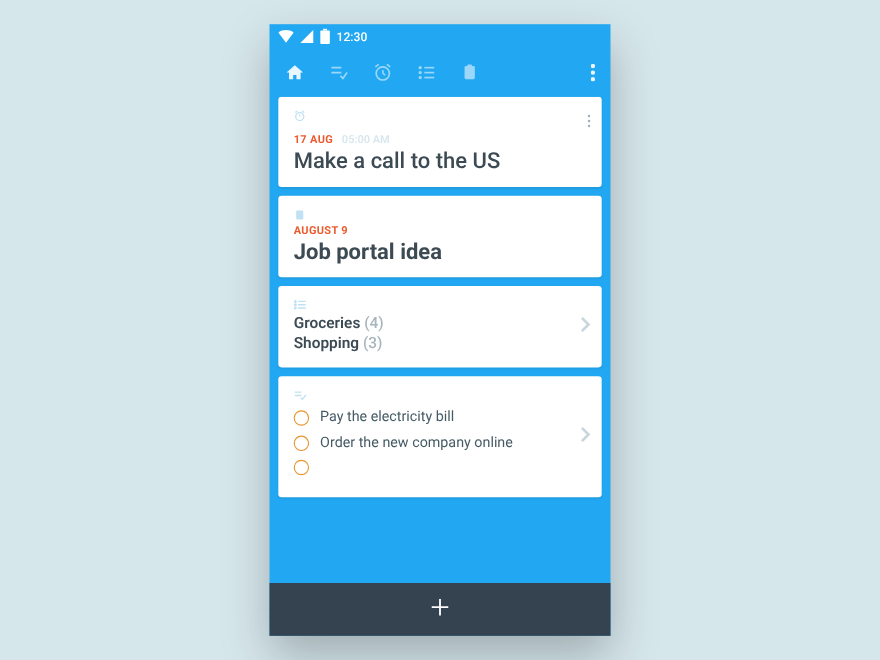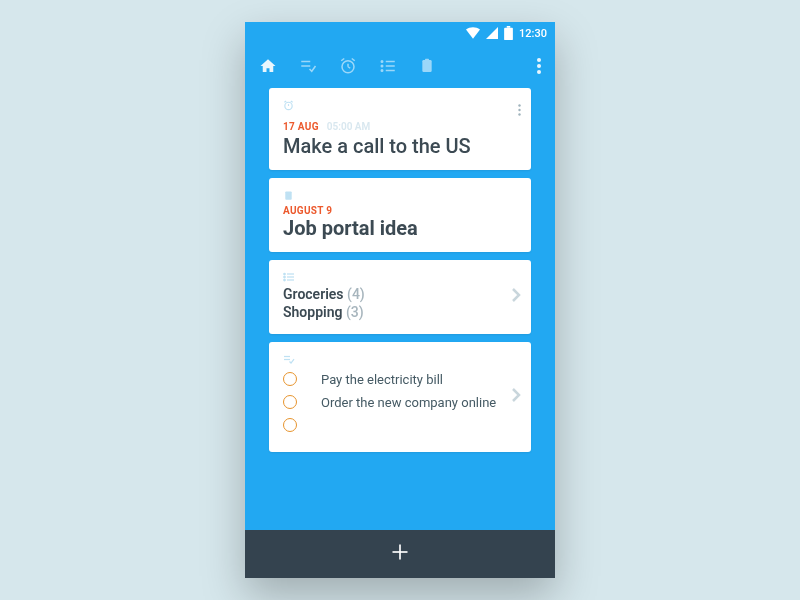--- a/index.html
+++ b/index.html
@@ -19,41 +19,41 @@
     background: #22a8f2;
     position: relative;
     box-shadow: 0 18px 40px rgba(0,0,0,0.25);
     display: flex;
     flex-direction: column;
   }
   .statusbar {
     height: 22px;
     display: flex;
     align-items: center;
-    justify-content: flex-end;
+    justify-content: flex-start;
     padding: 4px 8px;
     gap: 6px;
     color: #fff;
     font-size: 11px;
     font-weight: 500;
   }
   .statusbar svg { display: block; }
   .toolbar {
     height: 44px;
     display: flex;
     align-items: center;
     padding: 0 14px;
     gap: 22px;
   }
   .toolbar .spacer { flex: 1; }
   .toolbar svg { display: block; opacity: .9; }
   .toolbar svg.dim { opacity: .55; }
   .content {
     flex: 1;
-    padding: 0 24px;
+    padding: 0 8px;
     overflow: hidden;
   }
   .card {
     background: #fff;
     border-radius: 3px;
     margin-bottom: 8px;
     padding: 12px 14px;
     position: relative;
     box-shadow: 0 1px 2px rgba(0,0,0,0.08);
   }
@@ -106,22 +106,22 @@
     font-size: 14px;
     font-weight: 600;
     margin: 2px 0;
   }
   .list-line .count {
     color: #a7b5bd;
     font-weight: 500;
   }
   .todo-item {
     display: flex;
-    align-items: flex-start;
-    gap: 24px;
+    align-items: center;
+    gap: 10px;
     margin: 8px 0;
     color: #455a64;
     font-size: 13px;
   }
   .radio {
     width: 14px; height: 14px;
     border: 1.5px solid #e7942d;
     border-radius: 50%;
     flex-shrink: 0;
   }

